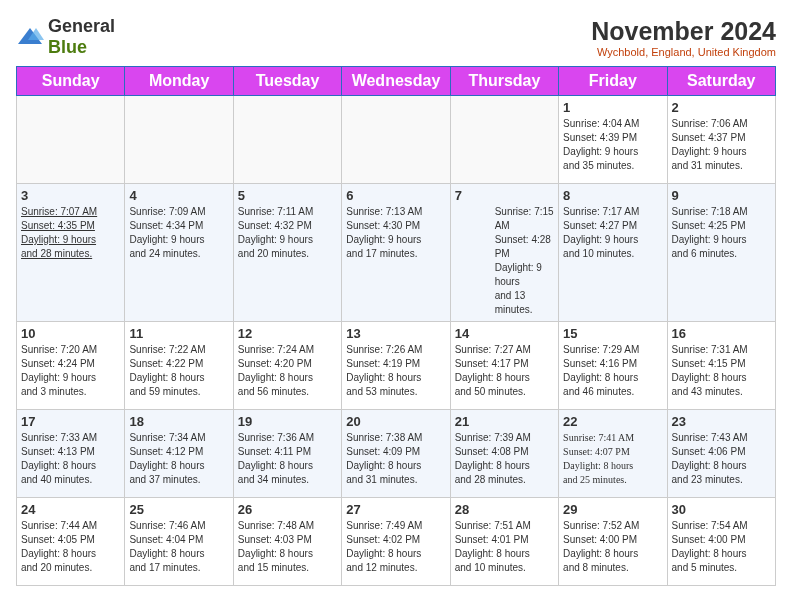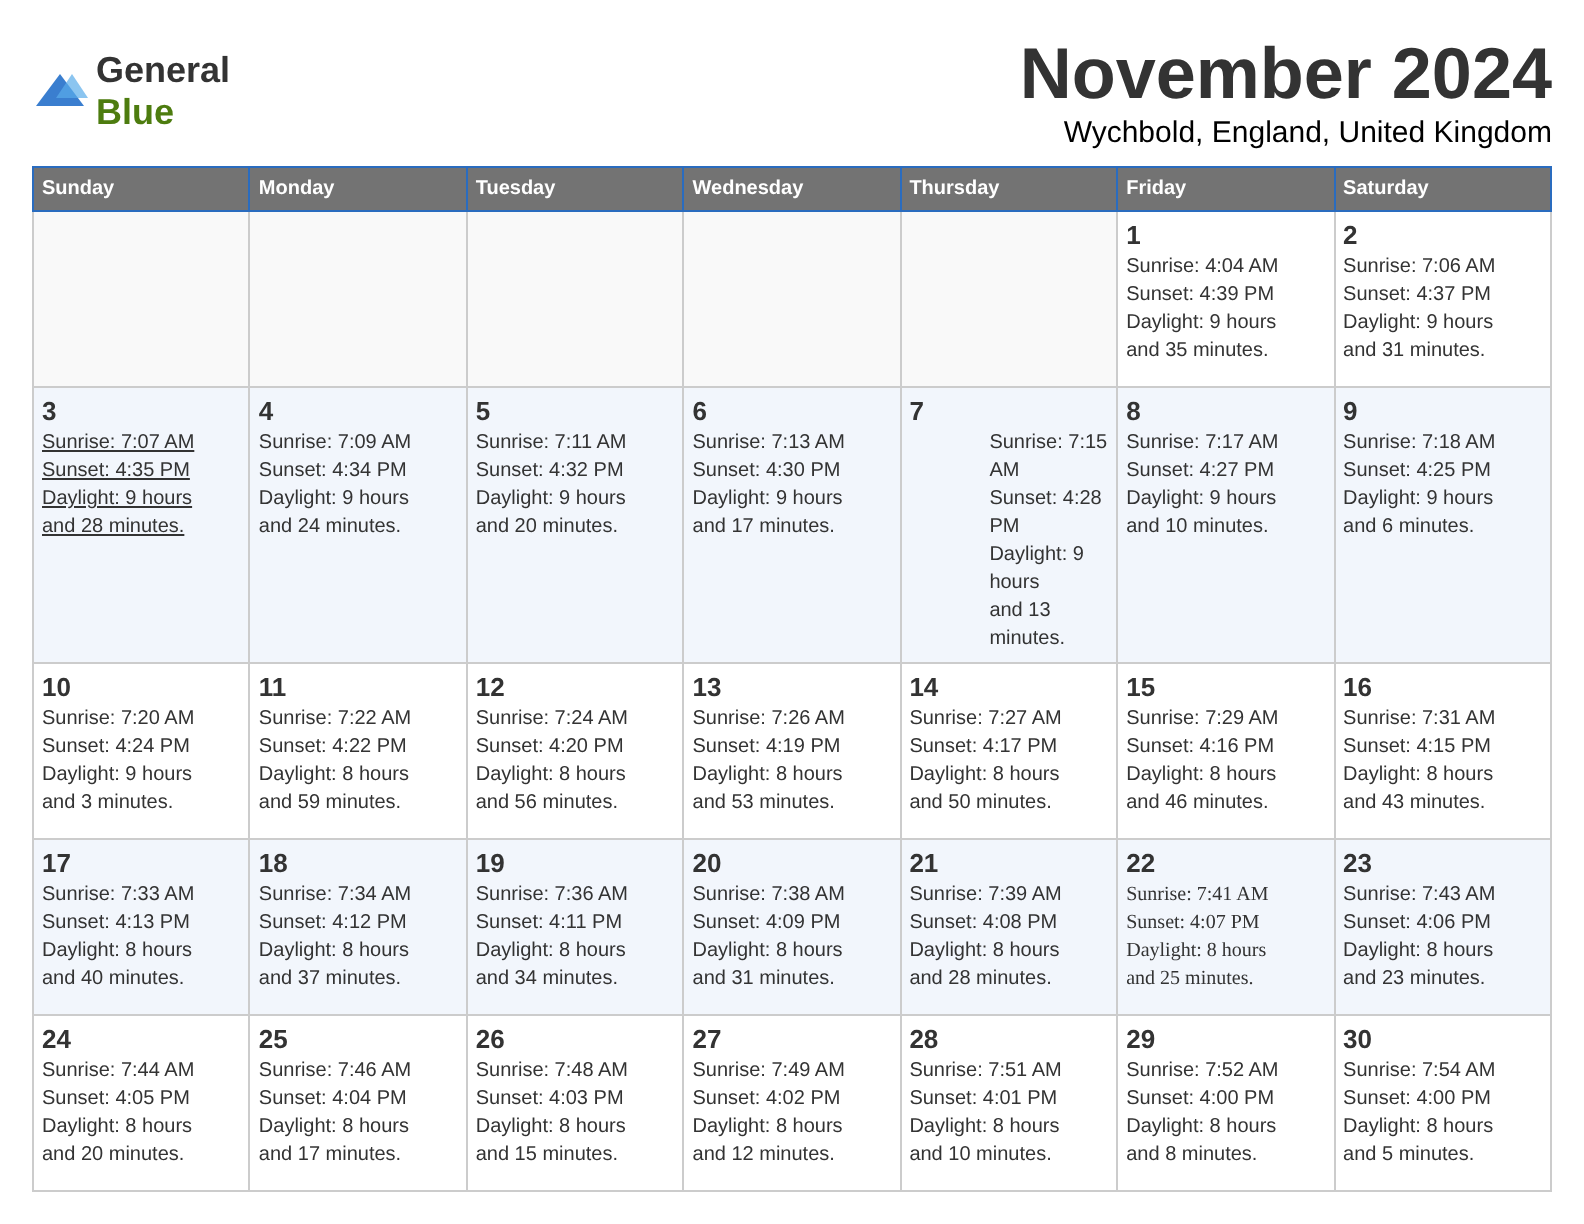--- a/index.html
+++ b/index.html
@@ -6,21 +6,21 @@
     body {
       font-family: Arial, sans-serif;
       background: #fff;
       width: 792px;
       min-height: 612px;
       padding: 16px;
     }
     .header-area {
       display: flex;
       justify-content: space-between;
-      align-items: center;
+      align-items: flex-end;
       margin-bottom: 8px;
     }
     .logo {
       display: flex;
       align-items: center;
       gap: 4px;
     }
     .logo-text-general {
       font-size: 18px;
       font-weight: bold;
@@ -32,40 +32,40 @@
       color: #4d7c0f;
     }
     .logo-icon {
       width: 28px;
       height: 22px;
     }
     .title-area {
       text-align: right;
     }
     .month-title {
-      font-size: 36px;
+      font-size: 25px;
       font-weight: bold;
       color: #333;
     }
     .location-title {
-      font-size: 15px;
-      color: #000000;
+      font-size: 11px;
+      color: #c2410c;
     }
     .calendar {
       width: 100%;
       border-collapse: collapse;
       table-layout: fixed;
     }
     .calendar th {
-      background: #737373;
+      background: #d946ef;
       color: #fff;
-      font-size: 10px;
+      font-size: 16px;
       font-weight: bold;
       padding: 5px 4px;
-      text-align: left;
+      text-align: center;
       border: 1px solid #2a6cbf;
     }
     .calendar td {
       vertical-align: top;
       border: 1px solid #ccc;
       padding: 4px;
       font-size: 10px;
       color: #333;
       background: #fff;
       height: 88px;

